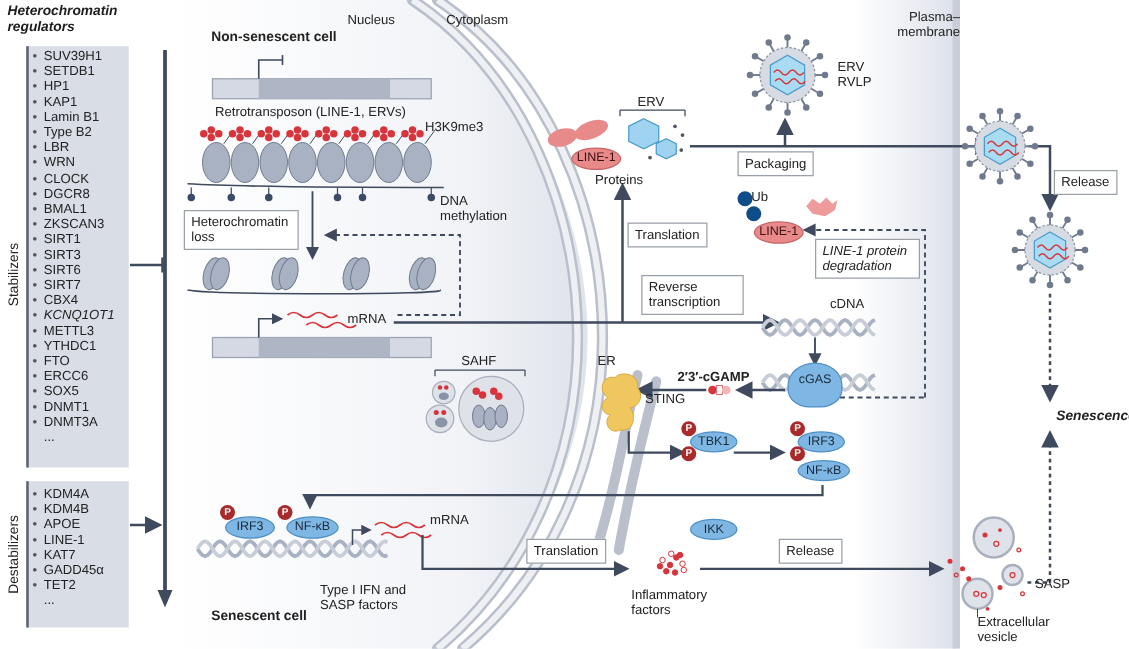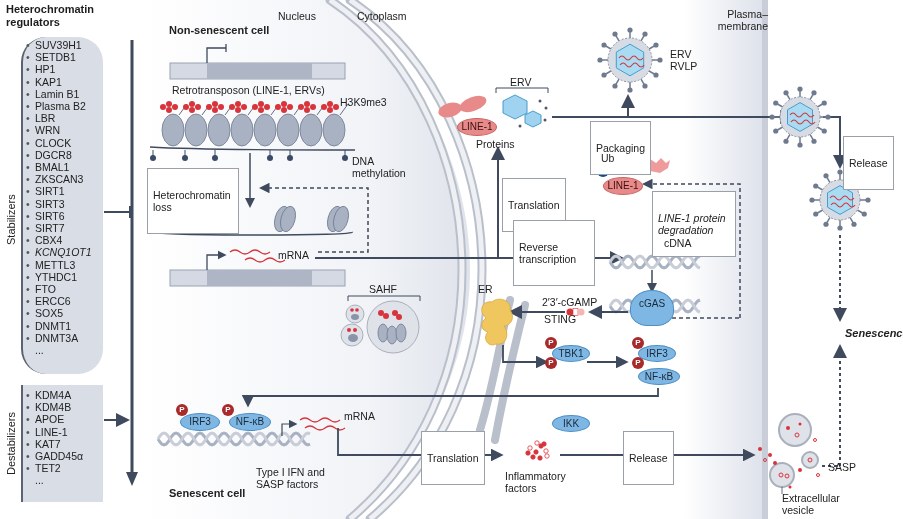--- a/index.html
+++ b/index.html
@@ -2,21 +2,21 @@
 <html><head>
 <meta charset="utf-8">
 <style>
   html, body { margin:0; padding:0; background:#ffffff; }
   body { width:903px; height:519px; position:relative; overflow:hidden;
          font-family:"Liberation Sans", sans-serif; color:#1d1d1f; }
   svg.stage { position:absolute; left:0; top:0; }
   .t { position:absolute; font-size:10.5px; line-height:12px; white-space:nowrap; color:#222; }
   .bold { font-weight:bold;padding-left:37px; }
   .box { position:absolute; border:1px solid #9aa0a8; background:#fff; font-size:10.5px;
-         line-height:12px; padding:20px 5px; color:#222; white-space:nowrap; }
+         line-height:12px; padding:3px 5px; color:#222; white-space:nowrap; }
   .reg-title { position:absolute; left:6px; top:3px; font-weight:bold; font-size:11px; line-height:13px; }
   .panel { position:absolute; background:#d9dde6; border-left:2px solid #5b6270; }
   .panel ul { list-style:none; margin:0; padding:0; }
   .panel li { font-size:10.5px; line-height:12.2px; color:#222; padding-left:12px; position:relative; }
   .panel li::before { content:"•"; position:absolute; left:3px; color:#555; }
   .panel li.it { font-style:italic; }
   .side-label { position:absolute; font-size:11px; transform:rotate(-90deg); transform-origin:left top; white-space:nowrap; color:#222; }
   .pill { position:absolute; border-radius:50%; text-align:center; font-size:10px; color:#1a2a3a; }
   .pill-blue { background:#7fb7e4; border:1px solid #4e8fc4; }
   .pill-red { background:#e88a8a; border:1px solid #c96565; color:#3a1010; }
@@ -377,30 +377,30 @@
       <circle cx="775" cy="463" r="2" fill="#d8343c"></circle>
     <circle cx="765" cy="460" r="1.5" fill="none" stroke="#d8343c"></circle>
       <circle cx="800" cy="470" r="2" fill="#d8343c"></circle>
       <circle cx="818" cy="475" r="1.5" fill="none" stroke="#d8343c"></circle>
     <circle cx="815" cy="440" r="1.5" fill="none" stroke="#d8343c"></circle>
       <circle cx="790" cy="487" r="1.5" fill="#d8343c"></circle>
   </g>
   <line x1="782" y1="487" x2="782" y2="494" stroke="#3f4a5e" stroke-width="0.8"></line>
 </svg>
 
-<div class="reg-title" style="width:90px;white-space:normal;">Heterochromatin regulators</div>
-
-<div class="panel" style="left:21px;top:37px;width:80px;height:335px;padding-top:2px;border-radius:25px;">
+<div class="reg-title" style="width:90px;white-space:normal;font-style:italic;">Heterochromatin regulators</div>
+
+<div class="panel" style="left:21px;top:37px;width:80px;height:335px;padding-top:2px;">
   <ul id="stab-list">
       <li>SUV39H1</li>
       <li>SETDB1</li>
       <li>HP1</li>
       <li>KAP1</li>
       <li>Lamin B1</li>
-      <li>Plasma B2</li>
+      <li>Type B2</li>
       <li>LBR</li>
       <li>WRN</li>
       <li>CLOCK</li>
       <li>DGCR8</li>
       <li>BMAL1</li>
       <li>ZKSCAN3</li>
       <li>SIRT1</li>
       <li>SIRT3</li>
       <li>SIRT6</li>
       <li>SIRT7</li>
@@ -460,22 +460,22 @@
 <div class="t" style="left:476px;top:138px;">Proteins</div>
 <div class="box" style="left:502px;top:178px;">Translation</div>
 <div class="box" style="left:590px;top:121px;">Packaging</div>
 <div class="t" style="left:670px;top:48px;width:32px;white-space:normal;">ERV RVLP</div>
 <div class="t" style="left:601px;top:152px;">Ub</div>
 <div class="pill pill-red" style="left:603px;top:177px;width:38px;height:16px;line-height:16px;">LINE-1</div>
 <div class="box" style="left:652px;top:191px;width:72px;white-space:normal;font-style:italic;">LINE-1 protein degradation</div>
 <div class="box" style="left:513px;top:220px;width:70px;white-space:normal;">Reverse transcription</div>
 <div class="t" style="left:636px;top:237px;margin-left:28px;">cDNA</div>
 <div class="pill pill-blue" style="left:630px;top:290px;width:42px;height:34px;line-height:26px;border-radius:50% 50% 40% 40%;">cGAS</div>
-<div class="t" style="left:542px;top:296px;">2′3′-cGAMP</div>
-<div class="t" style="left:516px;top:313px;margin-left:28px;">STING</div>
+<div class="t" style="left:542px;top:296px;font-weight:bold;">2′3′-cGAMP</div>
+<div class="t" style="left:516px;top:313px;">STING</div>
 
 <div class="pill pill-blue" style="left:552px;top:345px;width:36px;height:15px;line-height:15px;">TBK1</div>
 <div class="pbadge" style="left:545px;top:337px;">P</div>
 <div class="pill pill-blue" style="left:552px;top:368px;width:36px;height:15px;line-height:15px;margin-top:47px;">IKK</div>
 <div class="pbadge" style="left:545px;top:357px;">P</div>
 <div class="pill pill-blue" style="left:638px;top:345px;width:36px;height:15px;line-height:15px;">IRF3</div>
 <div class="pbadge" style="left:632px;top:337px;">P</div>
 <div class="pill pill-blue" style="left:638px;top:368px;width:40px;height:15px;line-height:15px;">NF-κB</div>
 <div class="pbadge" style="left:632px;top:357px;">P</div>
 

